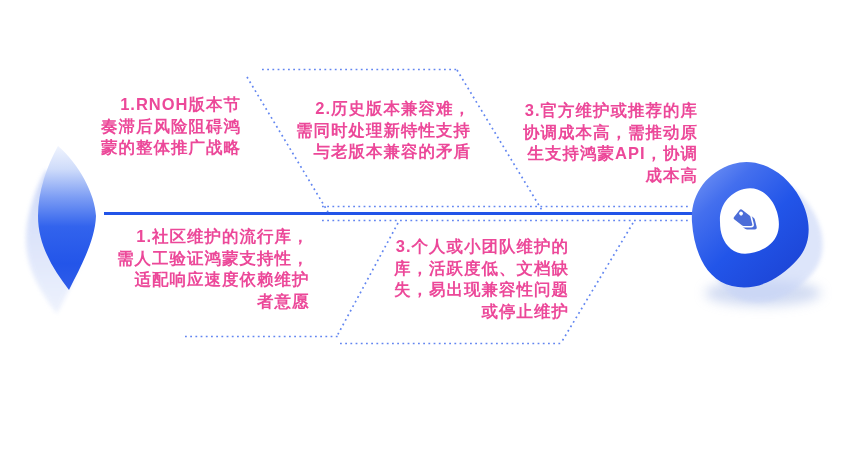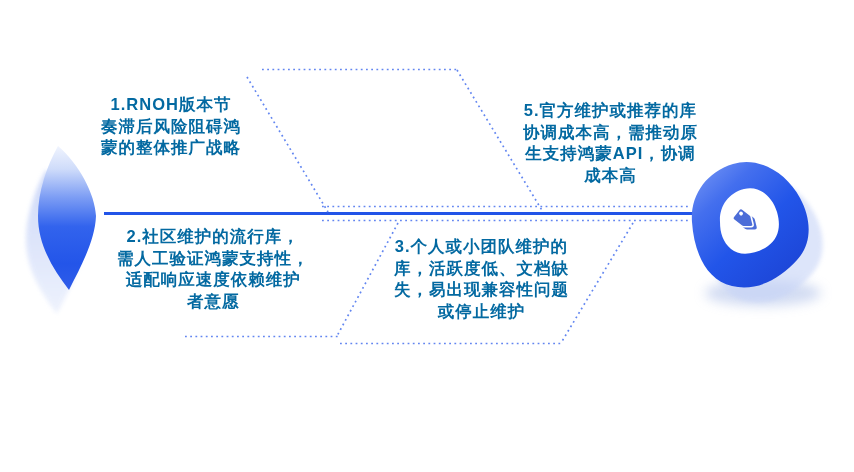--- a/index.html
+++ b/index.html
@@ -6,27 +6,27 @@
   .stage{
     position:relative;
     width:854px;height:472px;
     background:#ffffff;
     overflow:hidden;
     font-family:"Liberation Sans","DejaVu Sans",sans-serif;
   }
   .geometry{position:absolute;left:0;top:0;}
   .branch-text{
     position:absolute;
-    color:#0369a1;
+    color:#ec4899;
     font-weight:700;
     font-size:16.5px;
     line-height:21.5px;
     letter-spacing:1px;
     white-space:pre-line;
-    text-align:center;
+    text-align:right;
   }
   .t1{left:101px;top:94px;}
   .t2{left:296px;top:98px;}
   .t3{left:523px;top:100px;}
   .t4{left:117px;top:226px;}
   .t5{left:394px;top:236px;}
 </style>
 </head>
 <body>
 
@@ -94,25 +94,28 @@
     <g transform="translate(744.5,219.5) rotate(38)">
       <path d="M -8.3 -7 L 1.5 -7 Q 3 -7 4 -6 L 9.6 -1.6 Q 11.5 0 9.6 1.6 L 4 6 Q 3 7 1.5 7 L -8.3 7 Q -10.5 7 -10.5 4.8 L -10.5 -4.8 Q -10.5 -7 -8.3 -7 Z" transform="translate(4.6,0)" fill="#4c6dd8"></path>
       <path d="M -8.3 -7 L 1.5 -7 Q 3 -7 4 -6 L 9.6 -1.6 Q 11.5 0 9.6 1.6 L 4 6 Q 3 7 1.5 7 L -8.3 7 Q -10.5 7 -10.5 4.8 L -10.5 -4.8 Q -10.5 -7 -8.3 -7 Z" fill="#4c6dd8" stroke="#ffffff" stroke-width="1.6"></path>
       <circle cx="-6.4" cy="-2.6" r="1.9" fill="#ffffff"></circle>
     </g>
   </svg>
 
   <div class="branch-text t1">1.RNOH版本节
 奏滞后风险阻碍鸿
 蒙的整体推广战略</div>
-  <div class="branch-text t3">5.官方维护或推荐的库
+  <div class="branch-text t2">2.历史版本兼容难，
+需同时处理新特性支持
+与老版本兼容的矛盾</div>
+  <div class="branch-text t3">3.官方维护或推荐的库
 协调成本高，需推动原
 生支持鸿蒙API，协调
 成本高</div>
-  <div class="branch-text t4">2.社区维护的流行库，
+  <div class="branch-text t4">1.社区维护的流行库，
 需人工验证鸿蒙支持性，
 适配响应速度依赖维护
 者意愿</div>
   <div class="branch-text t5">3.个人或小团队维护的
 库，活跃度低、文档缺
 失，易出现兼容性问题
 或停止维护</div>
 
 </div>
 

